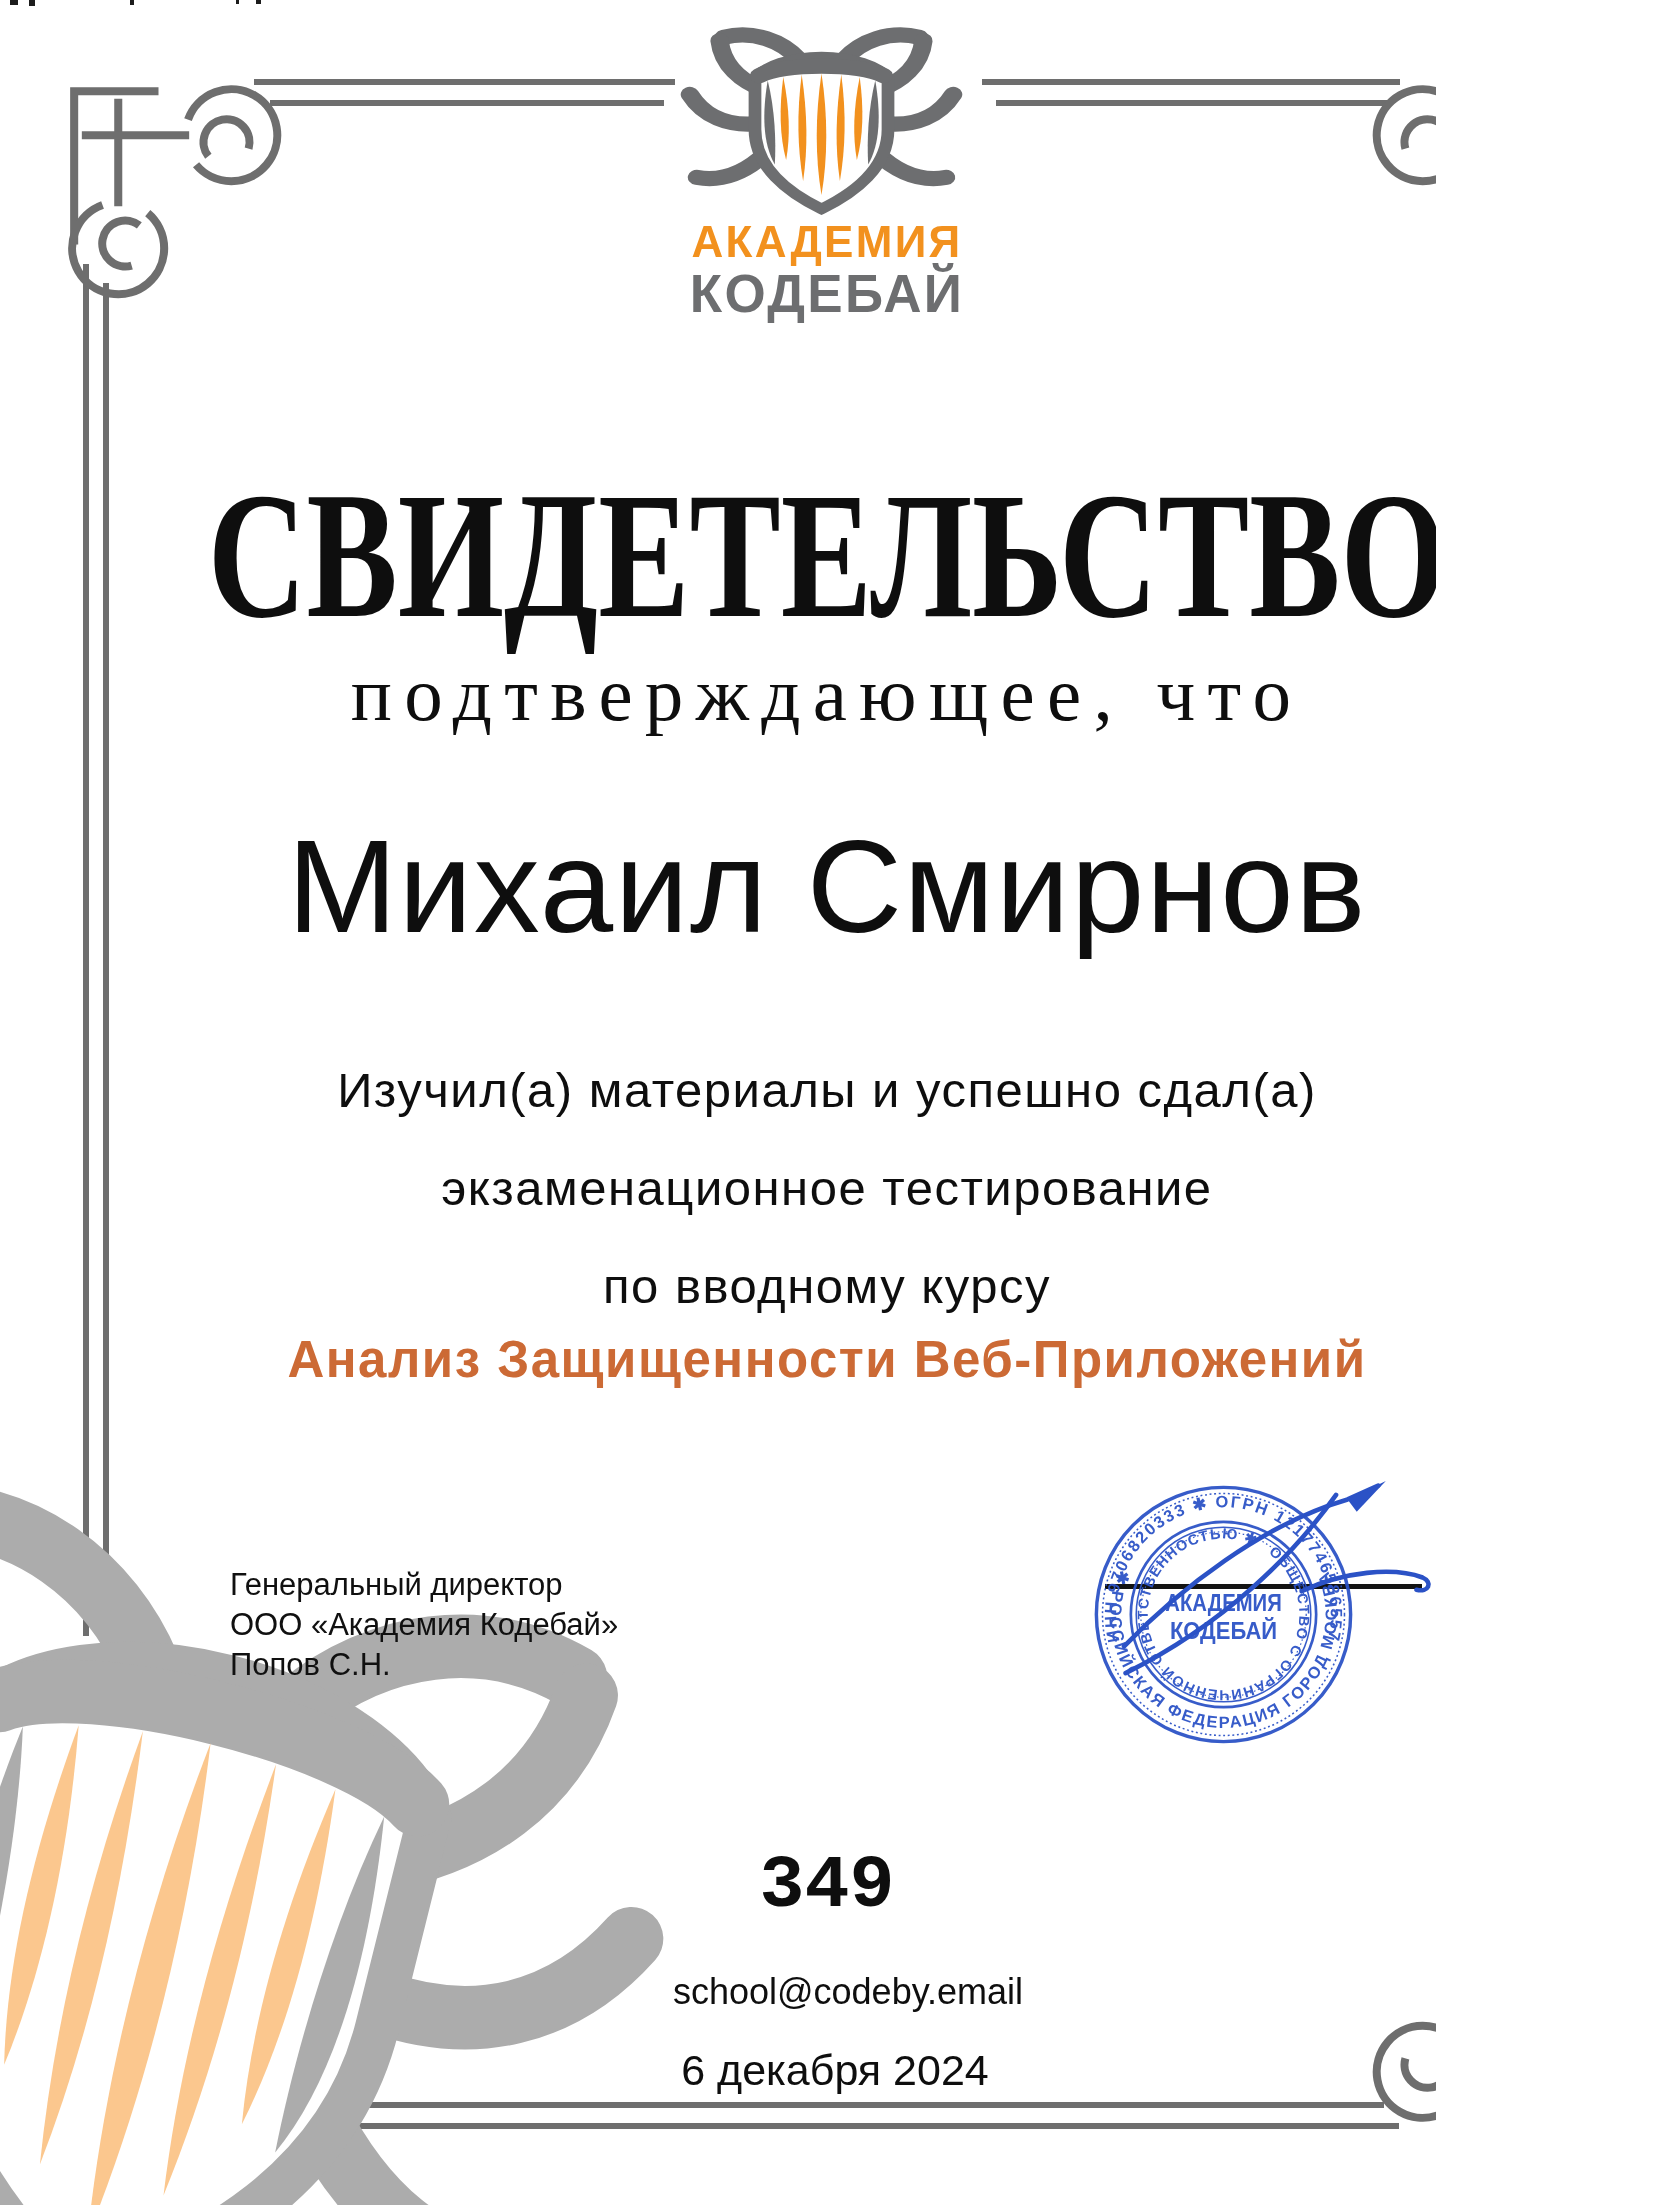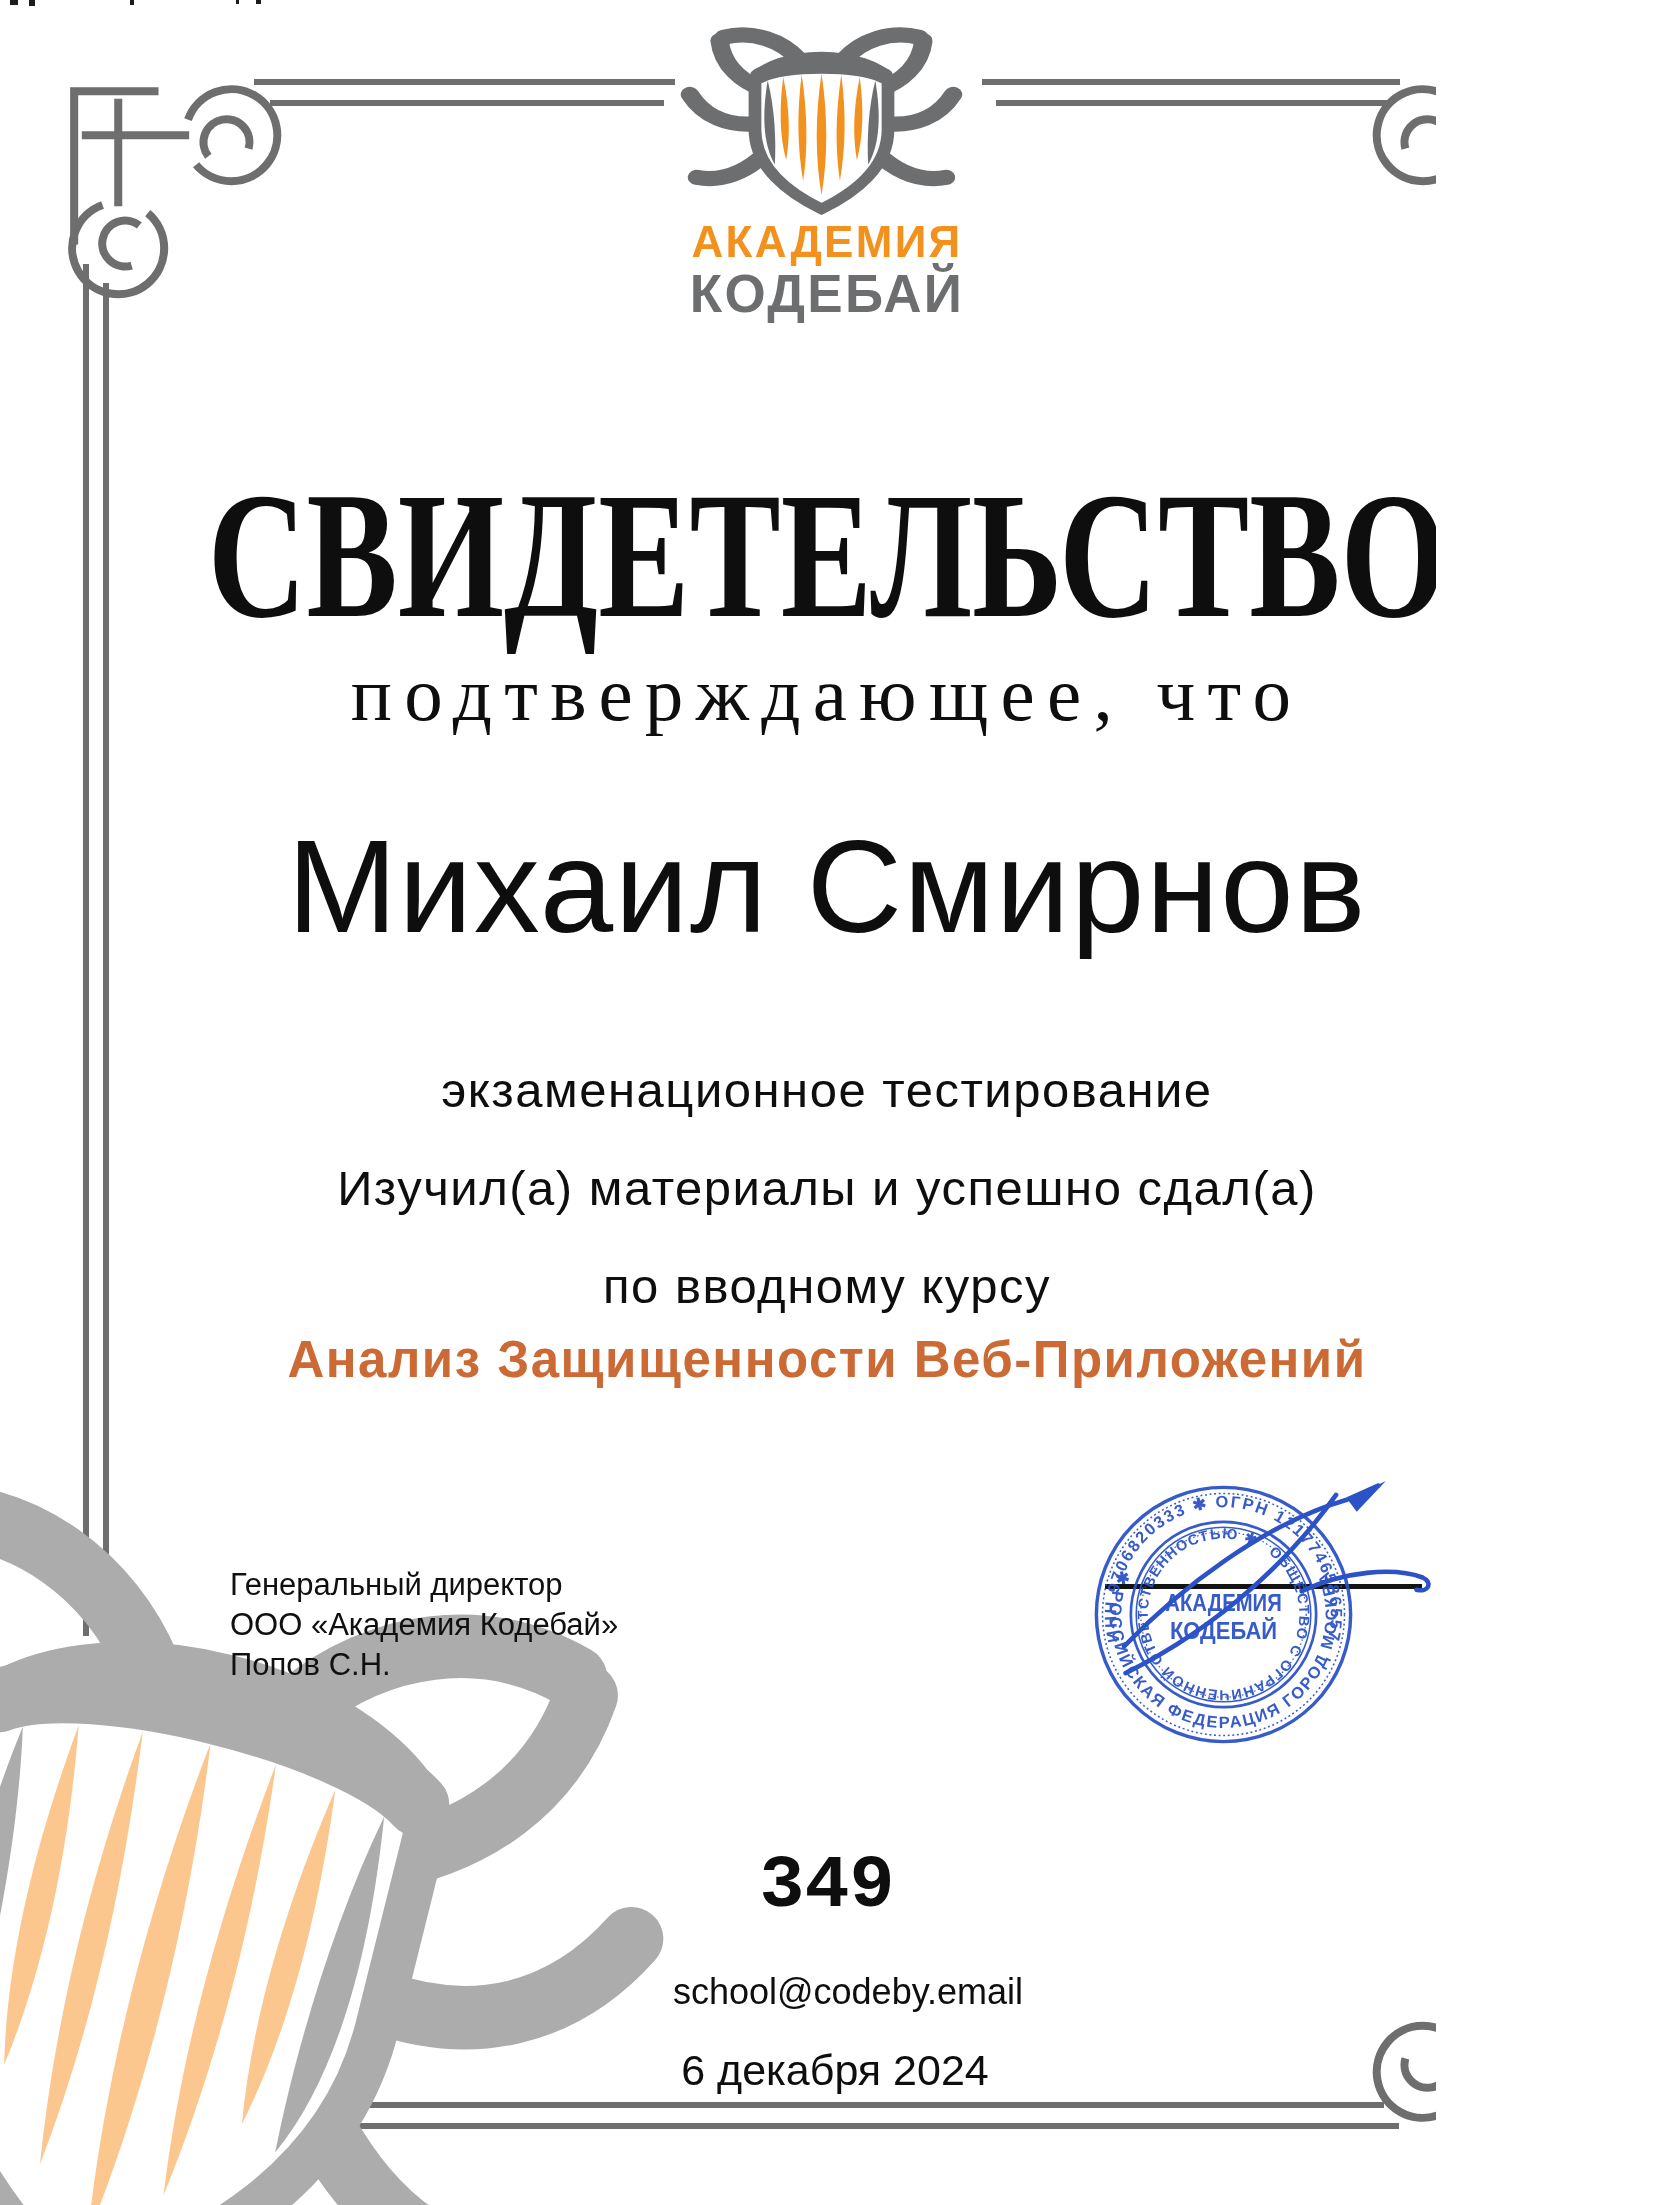--- a/index.html
+++ b/index.html
@@ -140,22 +140,22 @@
   </div>
 
   <div class="abs center title">
     <span>СВИДЕТЕЛЬСТВО</span>
   </div>
   <div class="abs center subtitle">подтверждающее, что</div>
 
   <div class="abs center name">Михаил Смирнов</div>
 
   <div class="abs center body-lines">
+    <div>Изучил(а) материалы и успешно сдал(а)</div>
     <div>экзаменационное тестирование</div>
-    <div>Изучил(а) материалы и успешно сдал(а)</div>
     <div>по вводному курсу</div>
   </div>
   <div class="abs center course">Анализ Защищенности Веб-Приложений</div>
 
   <div class="signatory">
     <div>Генеральный директор</div>
     <div>ООО «Академия Кодебай»</div>
     <div>Попов С.Н.</div>
   </div>
 

